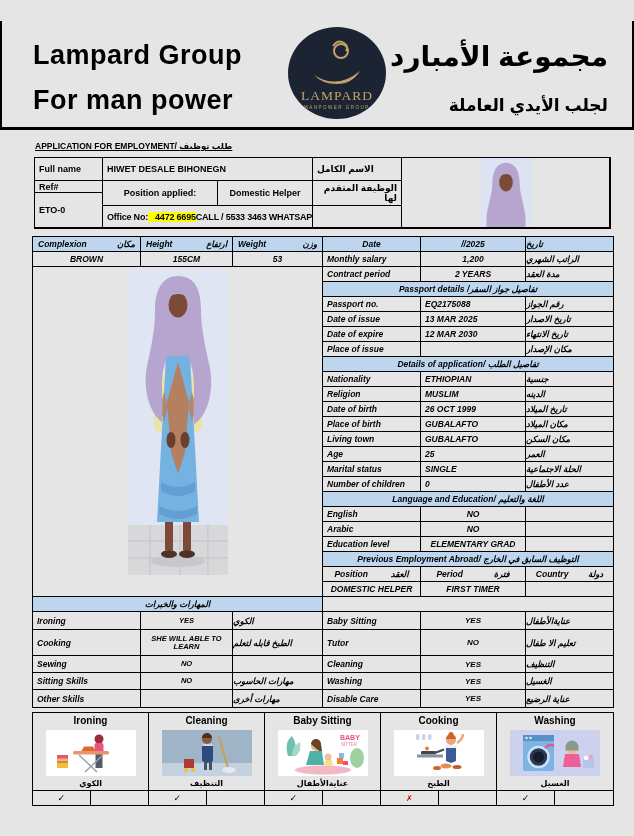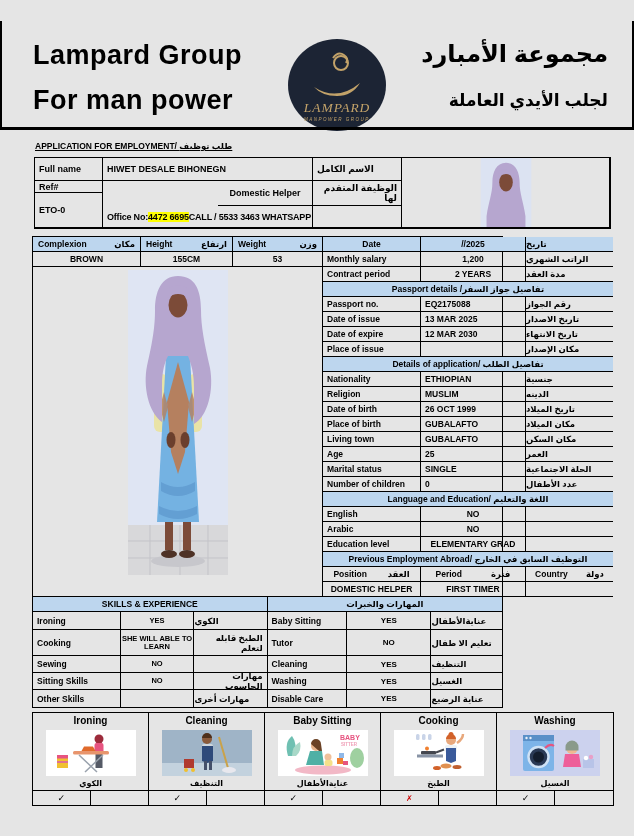--- a/index.html
+++ b/index.html
@@ -6,23 +6,23 @@
   html,body { background:#fff; }
   body { width:634px; height:836px; font-family:"Liberation Sans","DejaVu Sans",sans-serif; color:#000; }
   .page { position:relative; width:634px; height:836px; background:#e5e5e5; overflow:hidden; }
 
   
   .hdr-frame { position:absolute; left:0; top:21px; width:634px; height:106px;
                border-left:2px solid #000; border-right:2px solid #000; }
   .thick-line { position:absolute; left:0; top:127px; width:634px; height:3px; background:#000; }
   .hdr-en { position:absolute; left:33px; top:33px; font-weight:bold; font-size:27px; line-height:45px; letter-spacing:.5px; }
   .hdr-ar { position:absolute; right:26px; top:40px; direction:rtl; text-align:right; font-weight:bold; }
-  .hdr-ar .l1 { font-size:24px; }
+  .hdr-ar .l1 { font-size:28px; }
   .hdr-ar .l2 { font-size:17px; margin-top:22px; }
-  .logo-wrap { position:absolute; left:287px; top:38px; width:100px; height:94px;font-style:italic; }
+  .logo-wrap { position:absolute; left:287px; top:26px; width:100px; height:94px; }
 
   
   .app-title { position:absolute; left:35px; top:141px; font-size:8.5px; font-weight:bold;
                text-decoration:underline; }
 
   
   .id-table { position:absolute; left:34px; top:157px; display:grid;
               grid-template-columns:68px 115px 95px 89px 208px;
               grid-template-rows:23px 12px 13px 22px;
               border:1px solid #000; font-weight:bold; }
@@ -30,26 +30,26 @@
                     display:flex; align-items:center; font-size:9px; padding:0 4px; overflow:hidden; }
   .idc-fn-label { grid-area:1/1/2/2; }
   .idc-fn-value { grid-area:1/2/2/4; font-size:9.5px; }
   .idc-fn-ar    { grid-area:1/4/2/5; justify-content:flex-end; direction:rtl; }
   .idc-ref      { grid-area:2/1/3/2; font-size:8.5px; }
   .idc-pos-label{ grid-area:2/2/4/3; justify-content:center; }
   .idc-pos-value{ grid-area:2/3/4/4; justify-content:center; }
   .idc-pos-ar   { grid-area:2/4/4/5; justify-content:flex-end; direction:rtl; }
   .idc-eto      { grid-area:3/1/5/2; border-bottom:none; }
   .idc-office   { grid-area:4/2/5/4; border-bottom:none; font-size:7.5px; letter-spacing:-.2px; white-space:nowrap; }
-  .idc-office .hl { background:#ffff00; }
+  .idc-office .hl { background:#ffff00;padding-left:7px; }
   .idc-ar-empty { grid-area:4/4/5/5; border-bottom:none; }
   .idc-photo    { grid-area:1/5/5/6; border:none; justify-content:center; align-items:center; padding:0; }
 
   
-  .main-table { position:absolute; left:32px; top:236px; width:471px; border:1px solid #000; font-weight:bold; }
+  .main-table { position:absolute; left:32px; top:236px; width:582px; border:1px solid #000; font-weight:bold;font-style:italic; }
   .mt-top { display:flex; }
   .mt-left { width:290px; display:flex; flex-direction:column; }
   .mt-right { width:290px; display:flex; flex-direction:column; }
   .ph-row { display:flex; height:15px; }
   .ph-row > div { border-right:1px solid #000; border-bottom:1px solid #000; display:flex;
                   align-items:center; font-size:8.5px; padding:0 5px; }
   .ph-h { background:#bdd6ee; justify-content:space-between; }
   .ph-v { justify-content:center; }
   .ph-c0 { width:108px; } .ph-c1 { width:92px; } .ph-c2 { width:90px; }
   .photo-zone { height:330px; border-right:1px solid #000; border-bottom:1px solid #000;
@@ -125,20 +125,21 @@
   </div>
   <div class="thick-line"></div>
 
   <div class="app-title">APPLICATION FOR EMPLOYMENT/ طلب توظيف</div>
 
   <div class="id-table">
     <div class="idc-fn-label">Full name</div>
     <div class="idc-fn-value">HIWET DESALE BIHONEGN</div>
     <div class="idc-fn-ar">الاسم الكامل</div>
     <div class="idc-ref">Ref#</div>
+    <div class="idc-pos-label">Position applied:</div>
     <div class="idc-pos-value">Domestic Helper</div>
     <div class="idc-pos-ar">الوظيفة المتقدم لها</div>
     <div class="idc-eto">ETO-0</div>
     <div class="idc-office">
         <span>Office No: </span>
         <span class="hl">4472 6695</span>
         <span> CALL / 5533 3463  WHATSAPP</span>
       </div>
     <div class="idc-ar-empty"></div>
     <div class="idc-photo">
@@ -313,21 +314,20 @@
               <div>DOMESTIC HELPER</div>
             </div>
             <div class="dcol">
               <div>FIRST TIMER</div>
             </div>
             <div class="dcol"></div>
           </div>
         </div>
     </div>
     <div class="sk-header">
-      <div>SKILLS &amp; EXPERIENCE</div>
       <div>المهارات والخبرات</div>
     </div>
     <div>
         <div class="srow">
           <div class="sc0">Ironing</div>
           <div class="sc1">YES</div>
           <div class="sc2">الكوي</div>
           <div class="sc3">Baby Sitting</div>
           <div class="sc4">YES</div>
           <div class="sc5">عنايةالأطفال</div>

